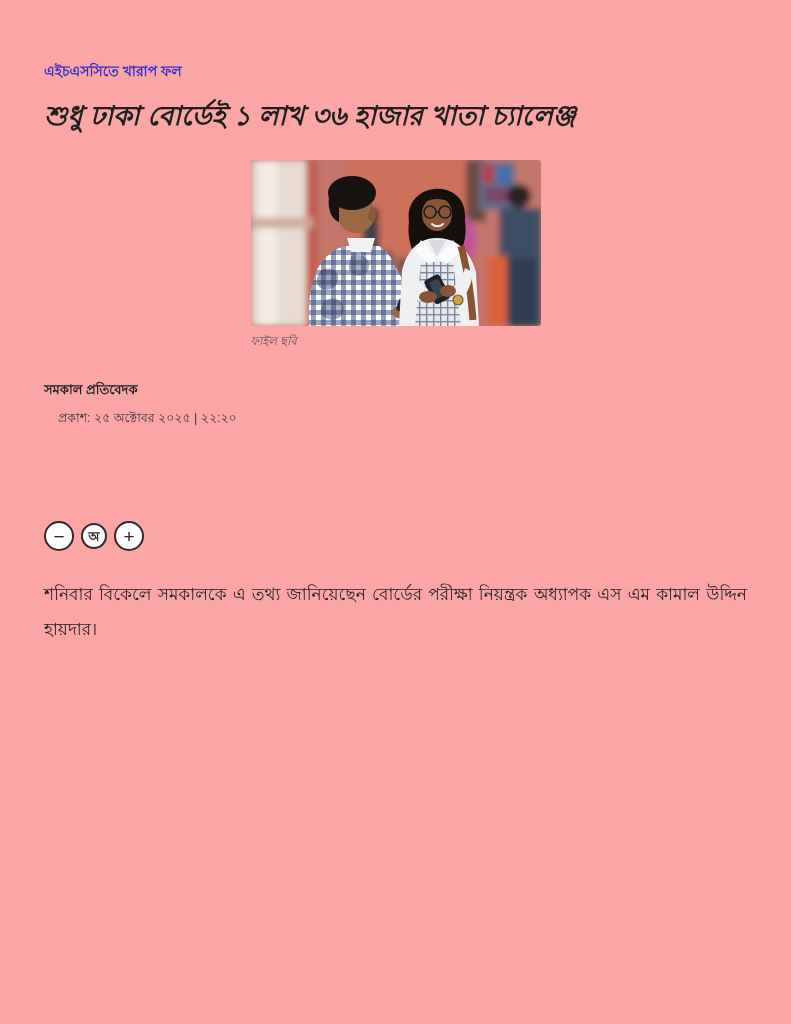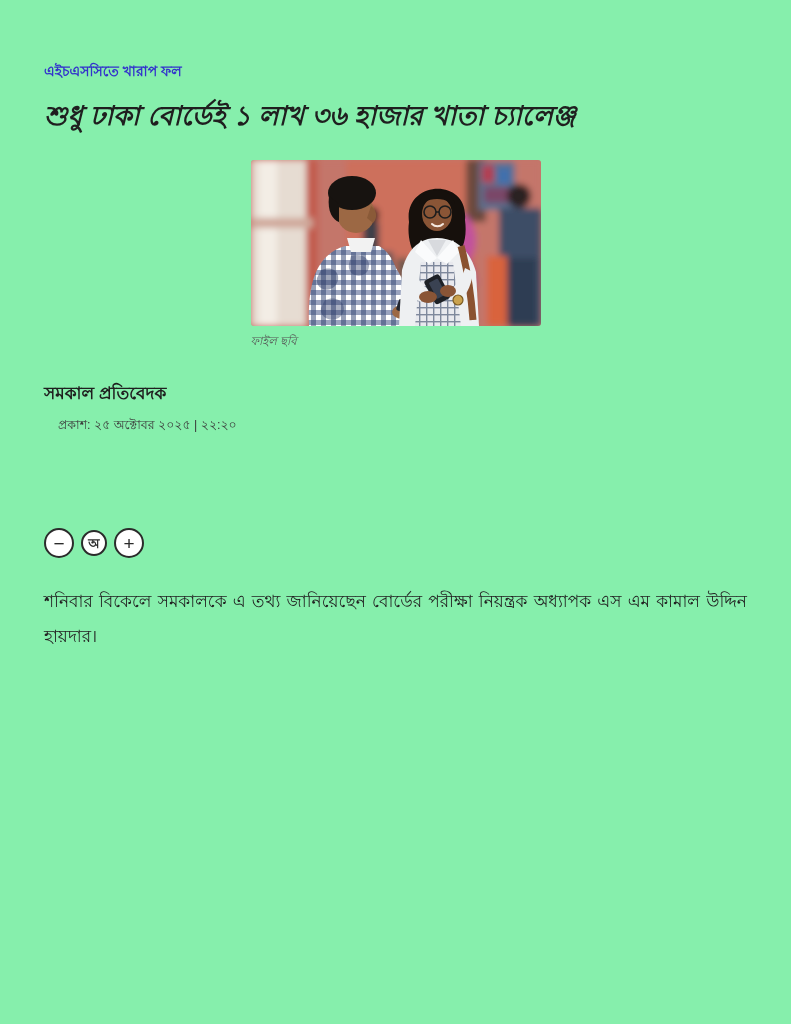--- a/index.html
+++ b/index.html
@@ -6,21 +6,21 @@
   html, body { background: #ffffff; }
   body {
     font-family: "Liberation Sans", "DejaVu Sans", sans-serif;
     color: #222222;
   }
   .page {
     position: relative;
     width: 791px;
     height: 1024px;
     margin: 0 auto;
-    background: #86efac;
+    background: #fca5a5;
     overflow: hidden;
   }
   .content {
     width: 703px;
     margin: 0 auto;
     padding-top: 60px;
   }
   .category-link {
     display: inline-block;
     color: #3333cc;
@@ -52,21 +52,21 @@
   }
   .photo-frame svg { display: block; width: 290px; height: 166px; }
   .image-caption {
     display: block;
     margin-top: 7px;
     font-size: 11.5px;
     font-style: italic;
     color: #555555;
   }
   .author-line {
-    font-size: 17px;
+    font-size: 13px;
     font-weight: bold;
     color: #1f1f1f;
     margin-top: 18px;
     margin-bottom: 8px;
   }
   .published-line {
     font-size: 12.5px;
     color: #3a3a3a;
     padding-left: 14px;
     margin-bottom: 10px;

